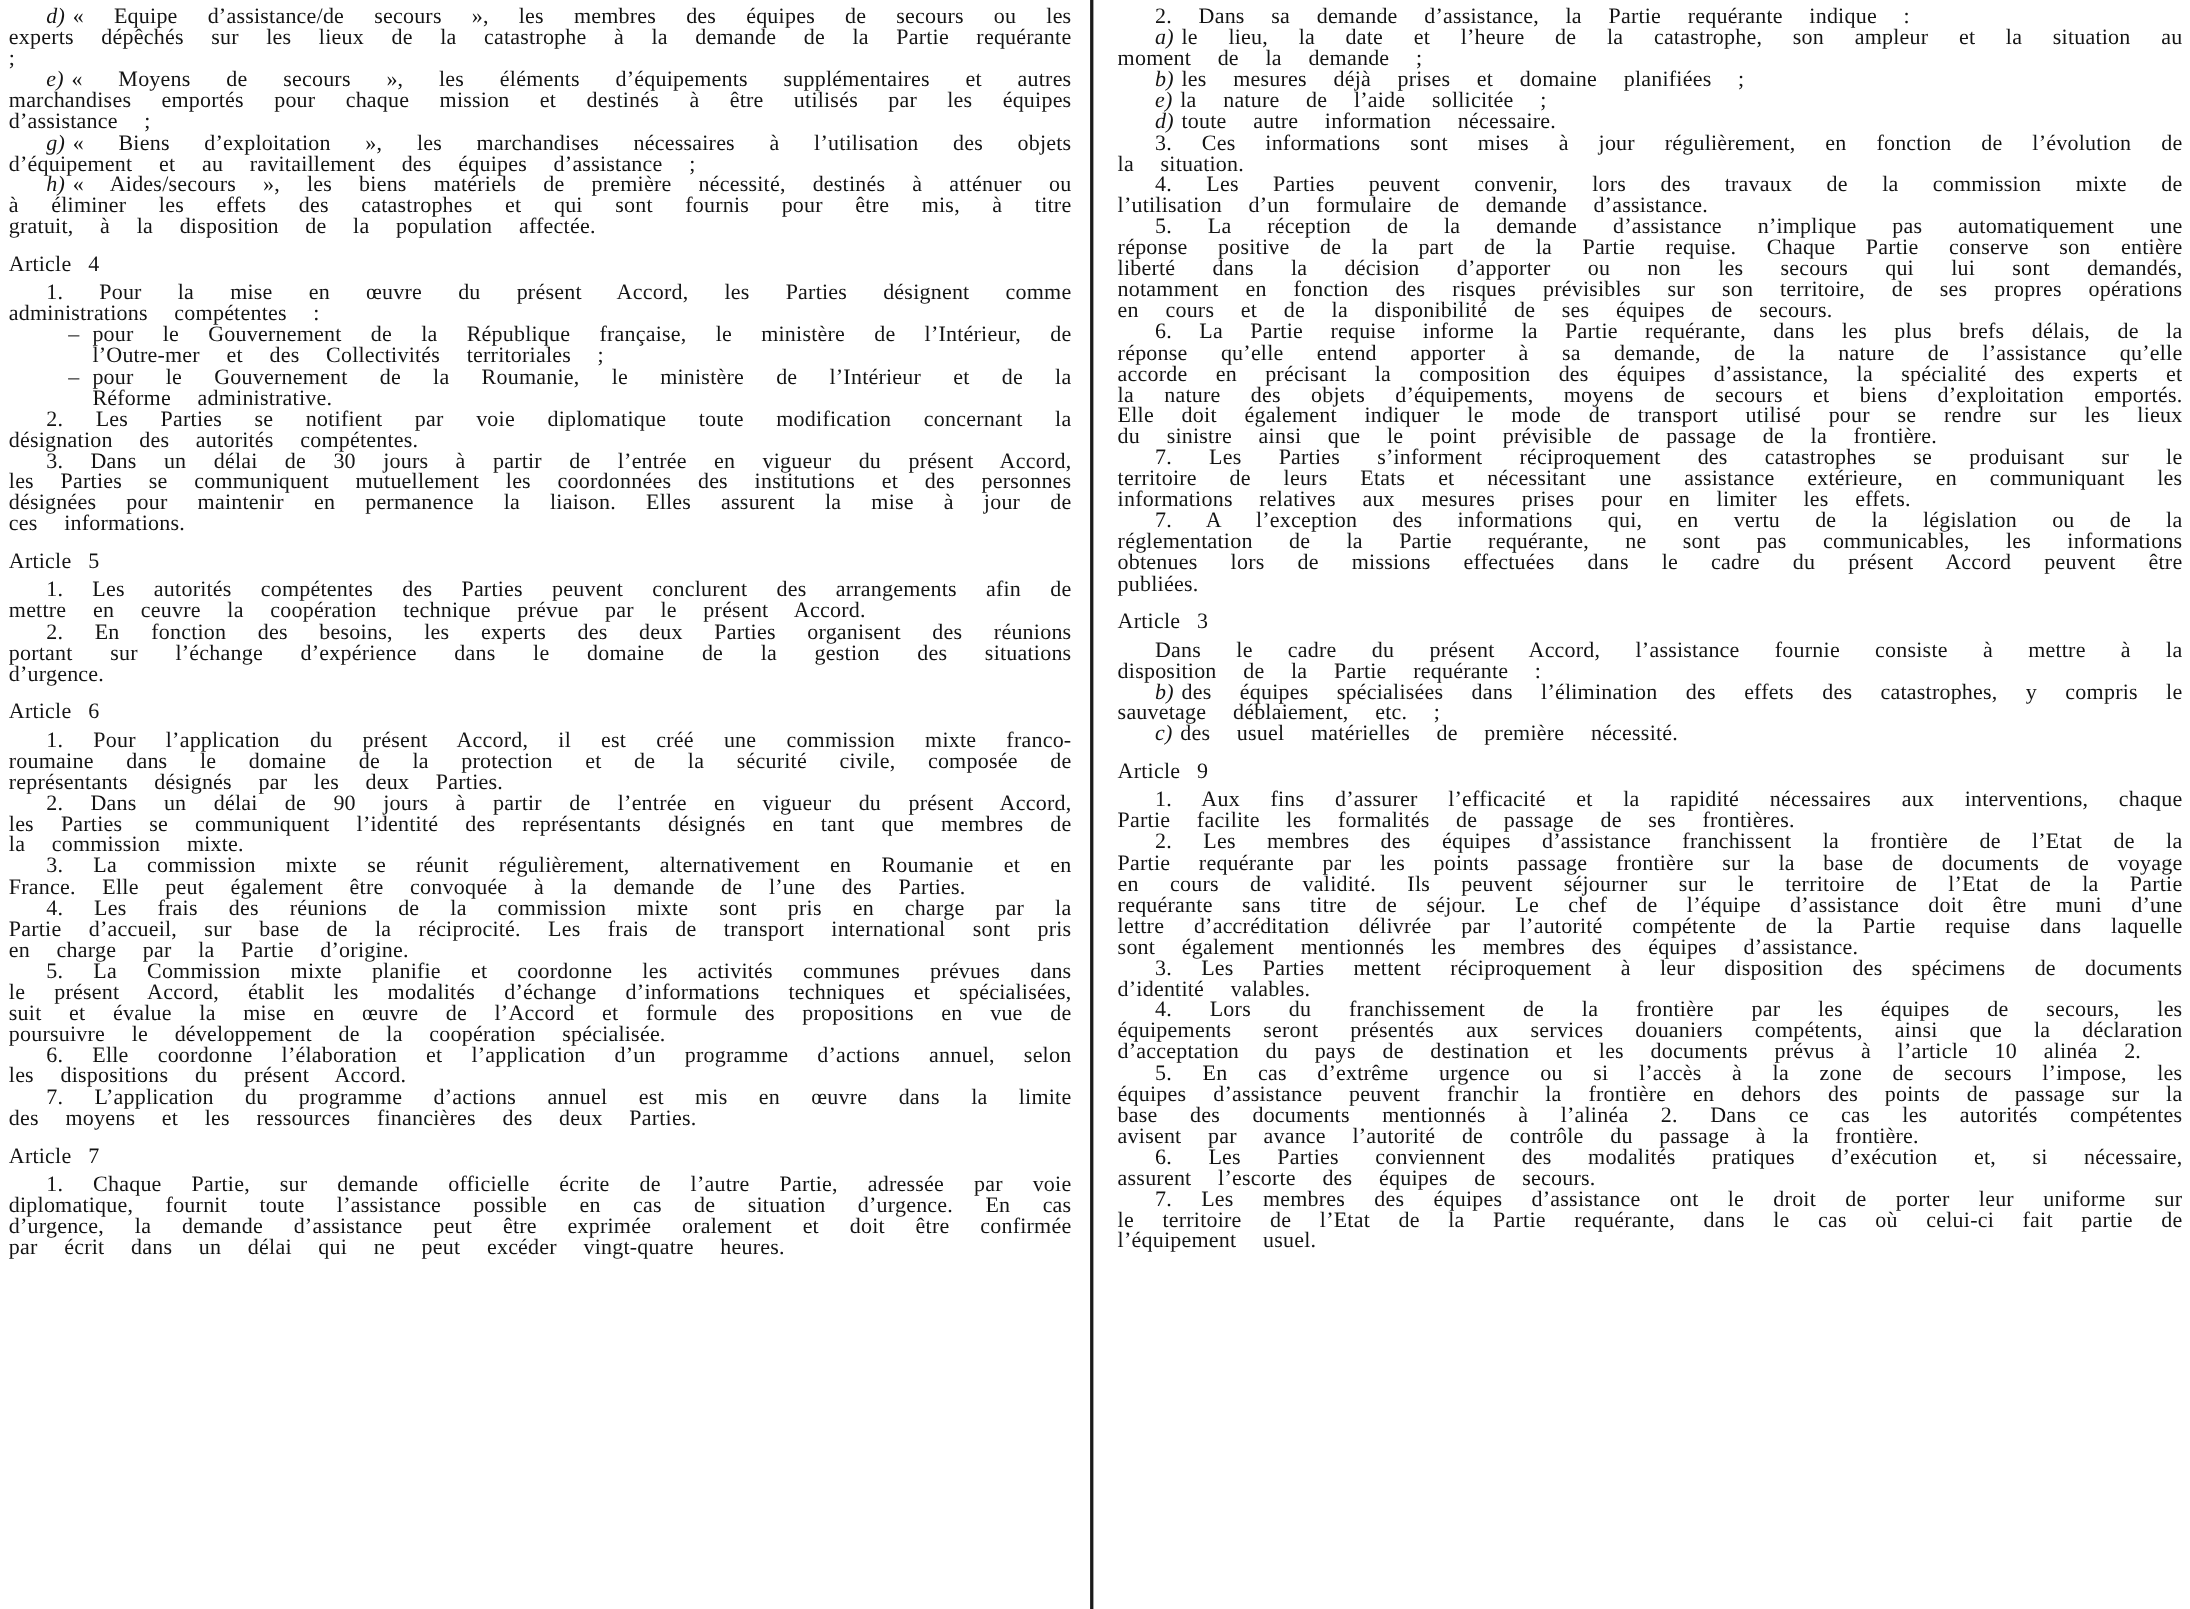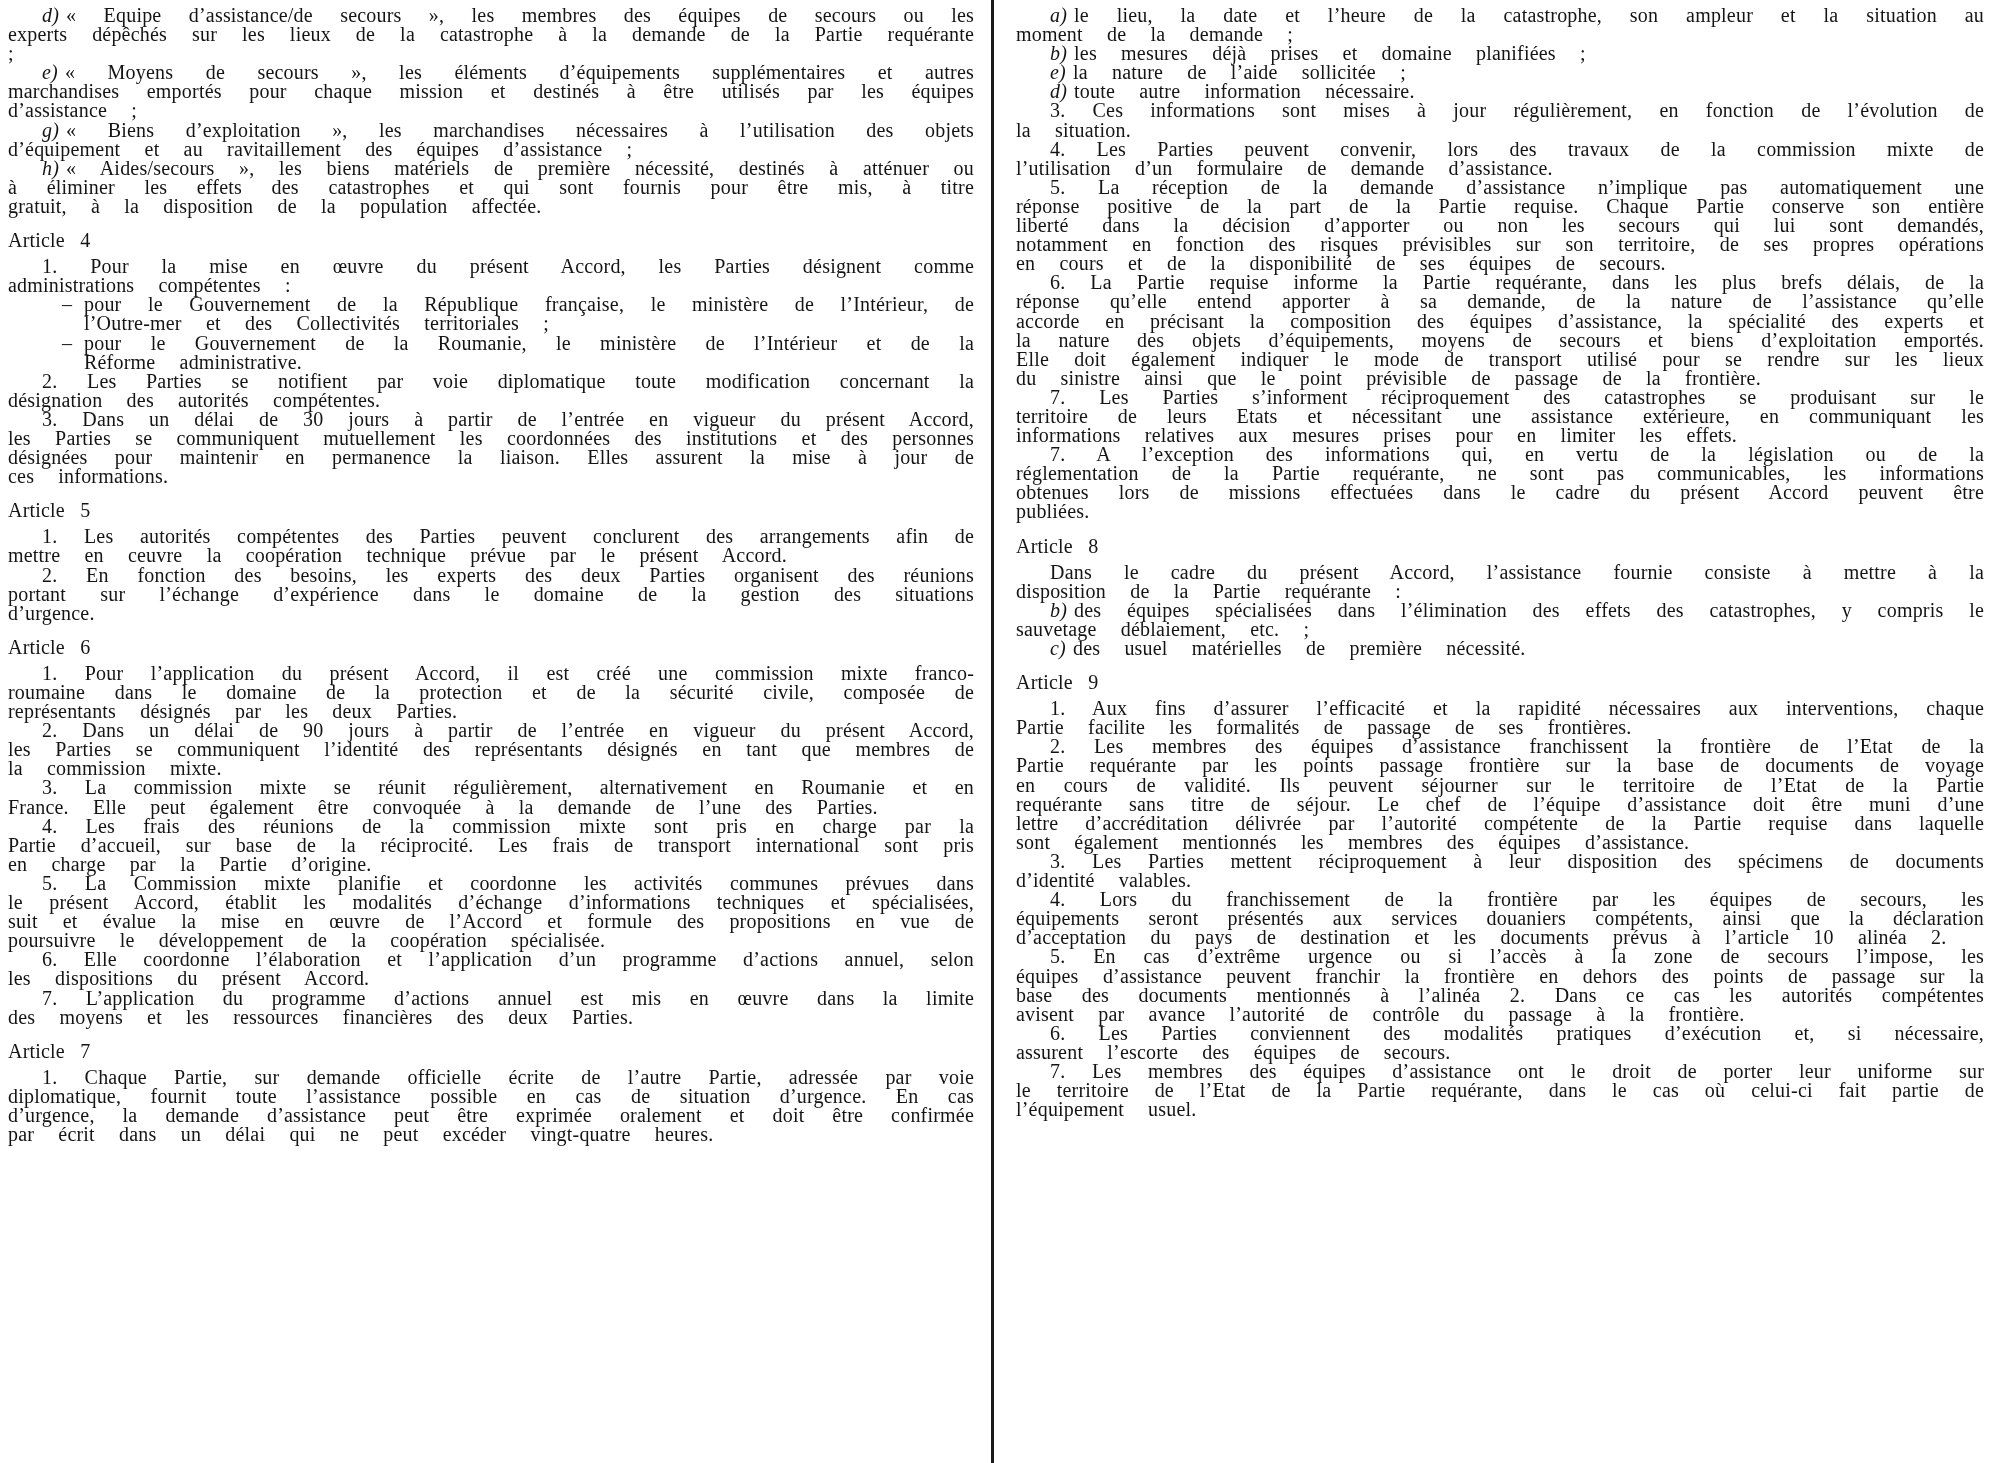--- a/index.html
+++ b/index.html
@@ -79,31 +79,32 @@
       <p class="para">3. La commission mixte se réunit régulièrement, alternativement en Roumanie et en France. Elle peut également être convoquée à la demande de l’une des Parties.</p>
       <p class="para">4. Les frais des réunions de la commission mixte sont pris en charge par la Partie d’accueil, sur base de la réciprocité. Les frais de transport international sont pris en charge par la Partie d’origine.</p>
       <p class="para">5. La Commission mixte planifie et coordonne les activités communes prévues dans le présent Accord, établit les modalités d’échange d’informations techniques et spécialisées, suit et évalue la mise en œuvre de l’Accord et formule des propositions en vue de poursuivre le développement de la coopération spécialisée.</p>
       <p class="para">6. Elle coordonne l’élaboration et l’application d’un programme d’actions annuel, selon les dispositions du présent Accord.</p>
       <p class="para">7. L’application du programme d’actions annuel est mis en œuvre dans la limite des moyens et les ressources financières des deux Parties.</p>
       <div class="heading">Article 7</div>
       <p class="para">1. Chaque Partie, sur demande officielle écrite de l’autre Partie, adressée par voie diplomatique, fournit toute l’assistance possible en cas de situation d’urgence. En cas d’urgence, la demande d’assistance peut être exprimée oralement et doit être confirmée par écrit dans un délai qui ne peut excéder vingt-quatre heures.</p>
     </div>
   <div class="divider"></div>
   <div class="col col-right">
+      <p class="para">2. Dans sa demande d’assistance, la Partie requérante indique :</p>
       <p class="para"><i class="lead">a)</i><span>le lieu, la date et l’heure de la catastrophe, son ampleur et la situation au moment de la demande ;</span></p>
       <p class="para"><i class="lead">b)</i><span>les mesures déjà prises et domaine planifiées ;</span></p>
       <p class="para"><i class="lead">e)</i><span>la nature de l’aide sollicitée ;</span></p>
       <p class="para"><i class="lead">d)</i><span>toute autre information nécessaire.</span></p>
       <p class="para">3. Ces informations sont mises à jour régulièrement, en fonction de l’évolution de la situation.</p>
       <p class="para">4. Les Parties peuvent convenir, lors des travaux de la commission mixte de l’utilisation d’un formulaire de demande d’assistance.</p>
       <p class="para">5. La réception de la demande d’assistance n’implique pas automatiquement une réponse positive de la part de la Partie requise. Chaque Partie conserve son entière liberté dans la décision d’apporter ou non les secours qui lui sont demandés, notamment en fonction des risques prévisibles sur son territoire, de ses propres opérations en cours et de la disponibilité de ses équipes de secours.</p>
       <p class="para">6. La Partie requise informe la Partie requérante, dans les plus brefs délais, de la réponse qu’elle entend apporter à sa demande, de la nature de l’assistance qu’elle accorde en précisant la composition des équipes d’assistance, la spécialité des experts et la nature des objets d’équipements, moyens de secours et biens d’exploitation emportés. Elle doit également indiquer le mode de transport utilisé pour se rendre sur les lieux du sinistre ainsi que le point prévisible de passage de la frontière.</p>
       <p class="para">7. Les Parties s’informent réciproquement des catastrophes se produisant sur le territoire de leurs Etats et nécessitant une assistance extérieure, en communiquant les informations relatives aux mesures prises pour en limiter les effets.</p>
       <p class="para">7. A l’exception des informations qui, en vertu de la législation ou de la réglementation de la Partie requérante, ne sont pas communicables, les informations obtenues lors de missions effectuées dans le cadre du présent Accord peuvent être publiées.</p>
-      <div class="heading">Article 8</div>
+      <div class="heading">Article 3</div>
       <p class="para">Dans le cadre du présent Accord, l’assistance fournie consiste à mettre à la disposition de la Partie requérante :</p>
       <p class="para"><i class="lead">b)</i><span>des équipes spécialisées dans l’élimination des effets des catastrophes, y compris le sauvetage déblaiement, etc. ;</span></p>
       <p class="para"><i class="lead">c)</i><span>des usuel matérielles de première nécessité.</span></p>
       <div class="heading">Article 9</div>
       <p class="para">1. Aux fins d’assurer l’efficacité et la rapidité nécessaires aux interventions, chaque Partie facilite les formalités de passage de ses frontières.</p>
       <p class="para">2. Les membres des équipes d’assistance franchissent la frontière de l’Etat de la Partie requérante par les points passage frontière sur la base de documents de voyage en cours de validité. Ils peuvent séjourner sur le territoire de l’Etat de la Partie requérante sans titre de séjour. Le chef de l’équipe d’assistance doit être muni d’une lettre d’accréditation délivrée par l’autorité compétente de la Partie requise dans laquelle sont également mentionnés les membres des équipes d’assistance.</p>
       <p class="para">3. Les Parties mettent réciproquement à leur disposition des spécimens de documents d’identité valables.</p>
       <p class="para">4. Lors du franchissement de la frontière par les équipes de secours, les équipements seront présentés aux services douaniers compétents, ainsi que la déclaration d’acceptation du pays de destination et les documents prévus à l’article 10 alinéa 2.</p>
       <p class="para">5. En cas d’extrême urgence ou si l’accès à la zone de secours l’impose, les équipes d’assistance peuvent franchir la frontière en dehors des points de passage sur la base des documents mentionnés à l’alinéa 2. Dans ce cas les autorités compétentes avisent par avance l’autorité de contrôle du passage à la frontière.</p>
       <p class="para">6. Les Parties conviennent des modalités pratiques d’exécution et, si nécessaire, assurent l’escorte des équipes de secours.</p>

